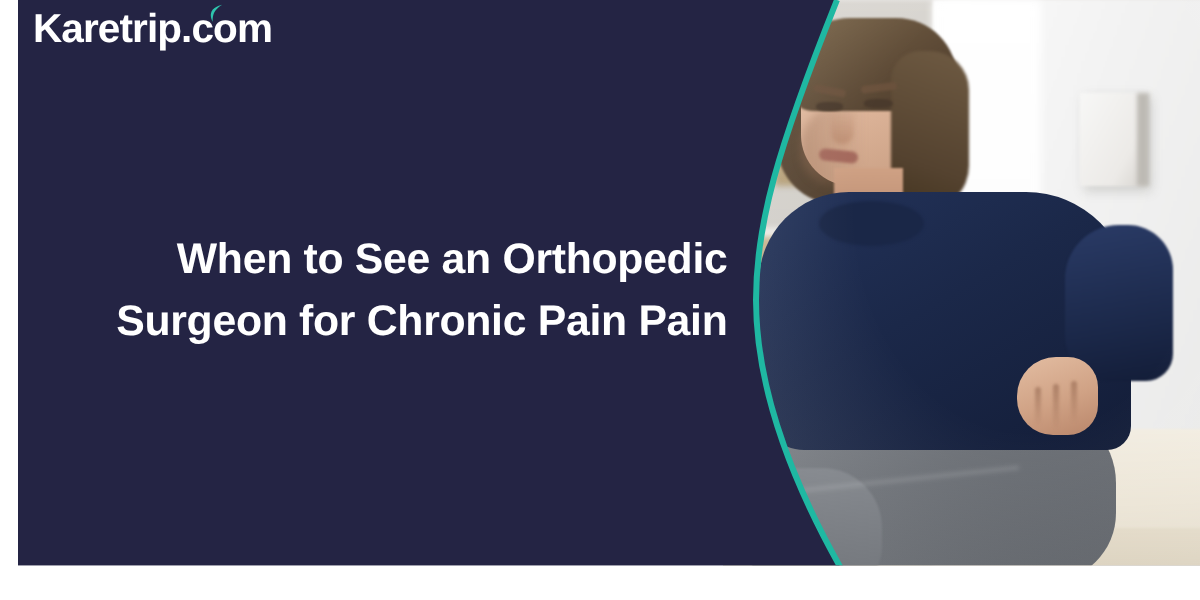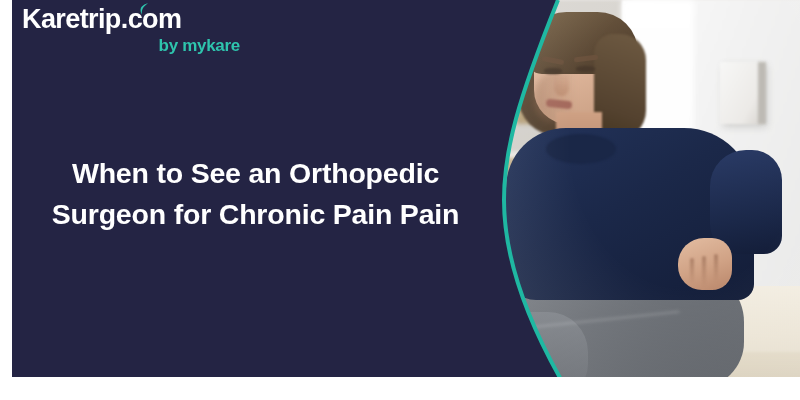--- a/index.html
+++ b/index.html
@@ -383,21 +383,21 @@
     z-index: 5;
     text-align: center;
     color: #ffffff;
     font-size: 28.5px;
     font-weight: 700;
     line-height: 1.42;
     letter-spacing: -0.2px;
     padding: 0 14px;
     box-sizing: border-box;
   }
-  .headline-line { display: block; white-space: nowrap; }
+  .headline-line { display: block; white-space: nowrap; text-align: right; }
 </style>
 </head>
 <body>
 
 <div class="banner">
 
   <div class="photo-pane">
     <div class="photo-canvas">
 
       <div class="wall-left"></div>
@@ -460,21 +460,20 @@
     <path d="M546,0 C506,100 492,150 492,200 C492,250 510,316 561,400" fill="none" stroke="#1fb8a2" stroke-width="4"></path>
   </svg>
 
   <div class="logo">
     <div class="logo-main">
       <span>Karetrip.com</span>
       <svg class="logo-leaf" viewBox="0 0 10 13">
         <path d="M9,0 C9,0 1,1.5 0.6,7 C0.4,10 2,12.6 2,12.6 C2,12.6 1.6,8 3.6,5 C5.6,2 9,0 9,0 Z" fill="#2ec4ad"></path>
       </svg>
     </div>
-    <div class="logo-sub">by mykare</div>
   </div>
 
   <h1 class="headline">
     <span class="headline-line">When to See an Orthopedic</span>
     <span class="headline-line">Surgeon for Chronic Pain Pain</span>
   </h1>
 
 </div>
 
 </body></html>

